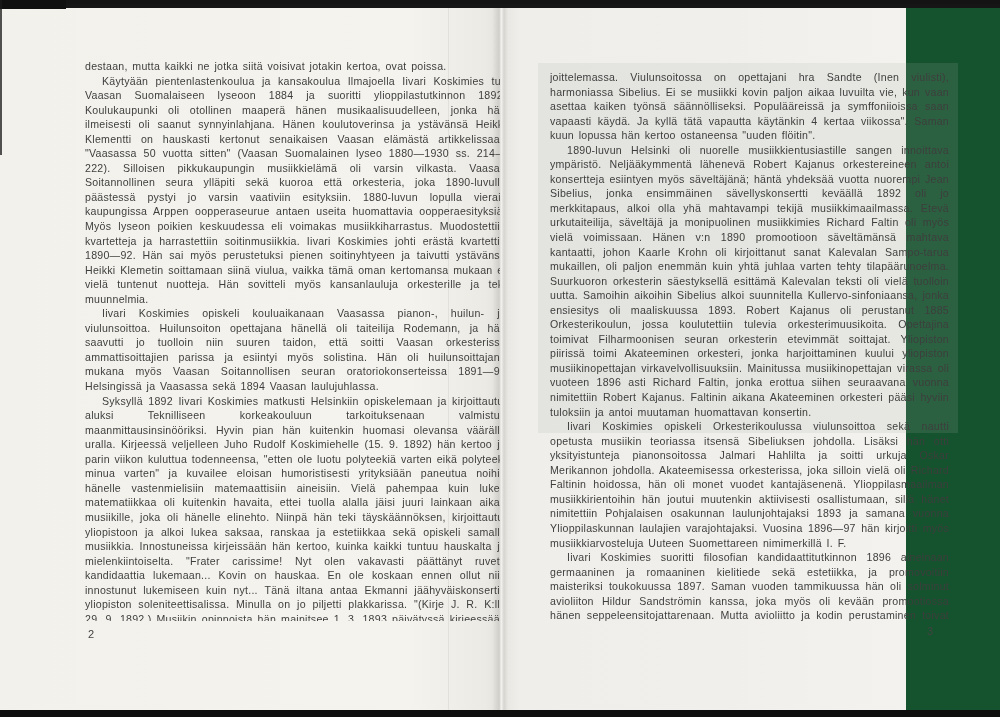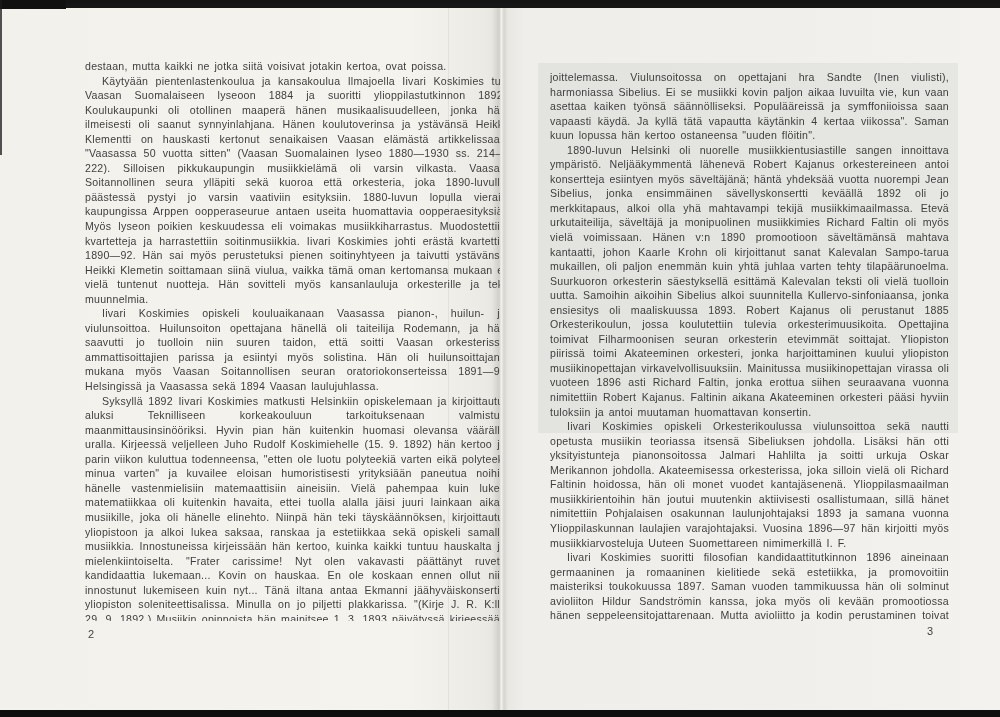--- a/index.html
+++ b/index.html
@@ -29,21 +29,21 @@
     top: 0;
     height: 100%;
   }
   .page.left {
     left: 0;
     width: 500px;
     background: linear-gradient(90deg, #f2f1ec 0%, #f4f3ee 82%, #eceae5 97%, #e4e2dc 100%);
   }
   .page.right {
     left: 500px;
-    width: 500px;
+    width: 406px;
     background: linear-gradient(90deg, #e6e4df 0%, #efeeea 5%, #f0efeb 55%, #f3f2ee 100%);
   }
   
   .right-tint {
     position: absolute;
     left: 38px;
     top: 55px;
     width: 420px;
     height: 370px;
     background: rgba(170, 172, 168, 0.16);

